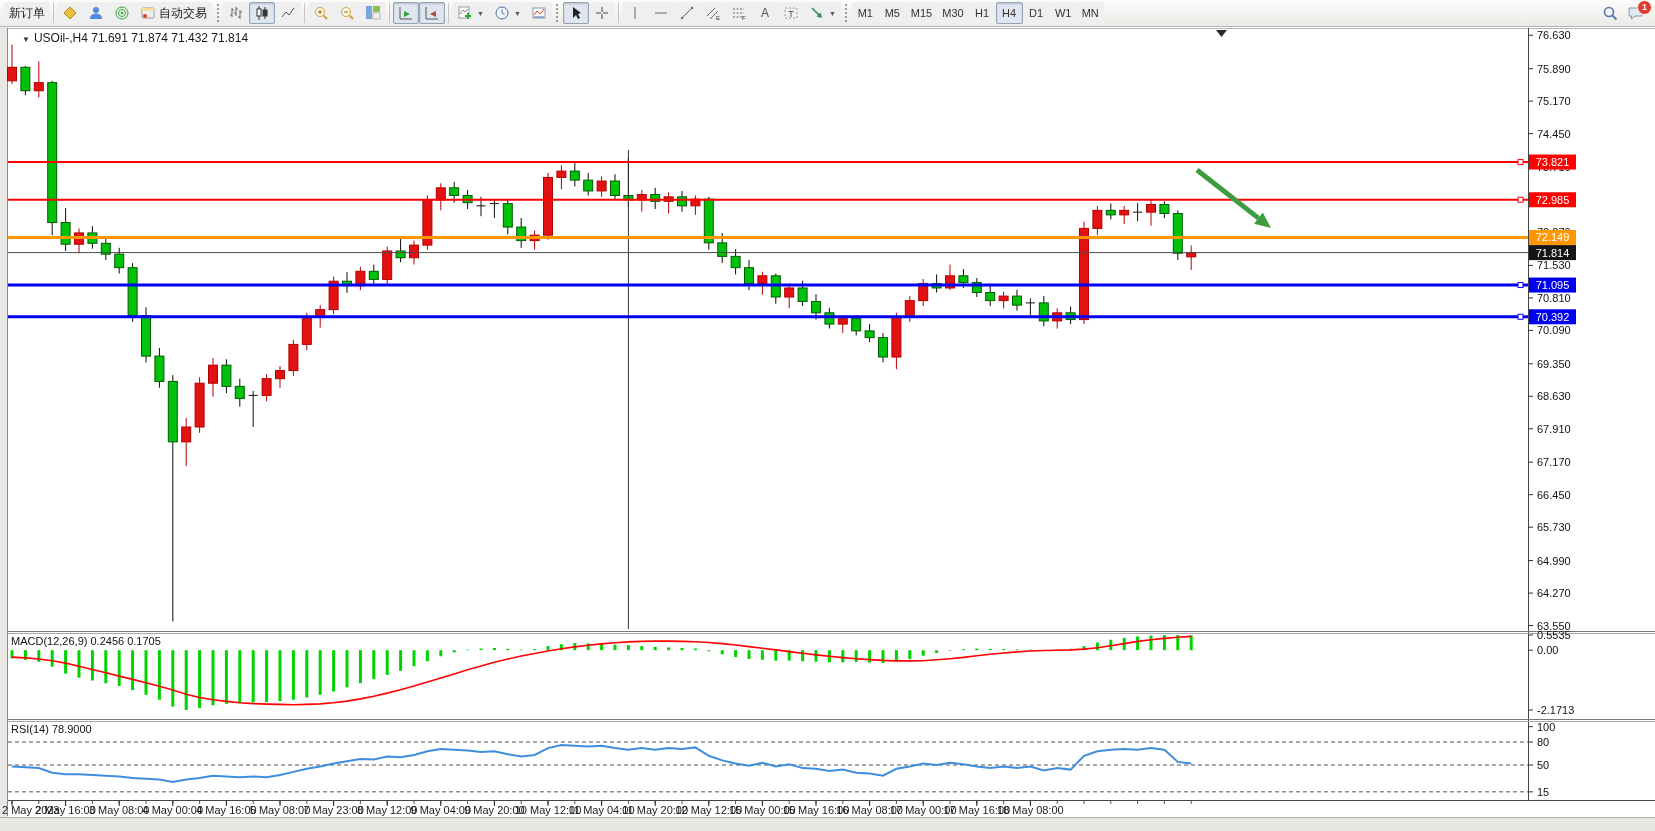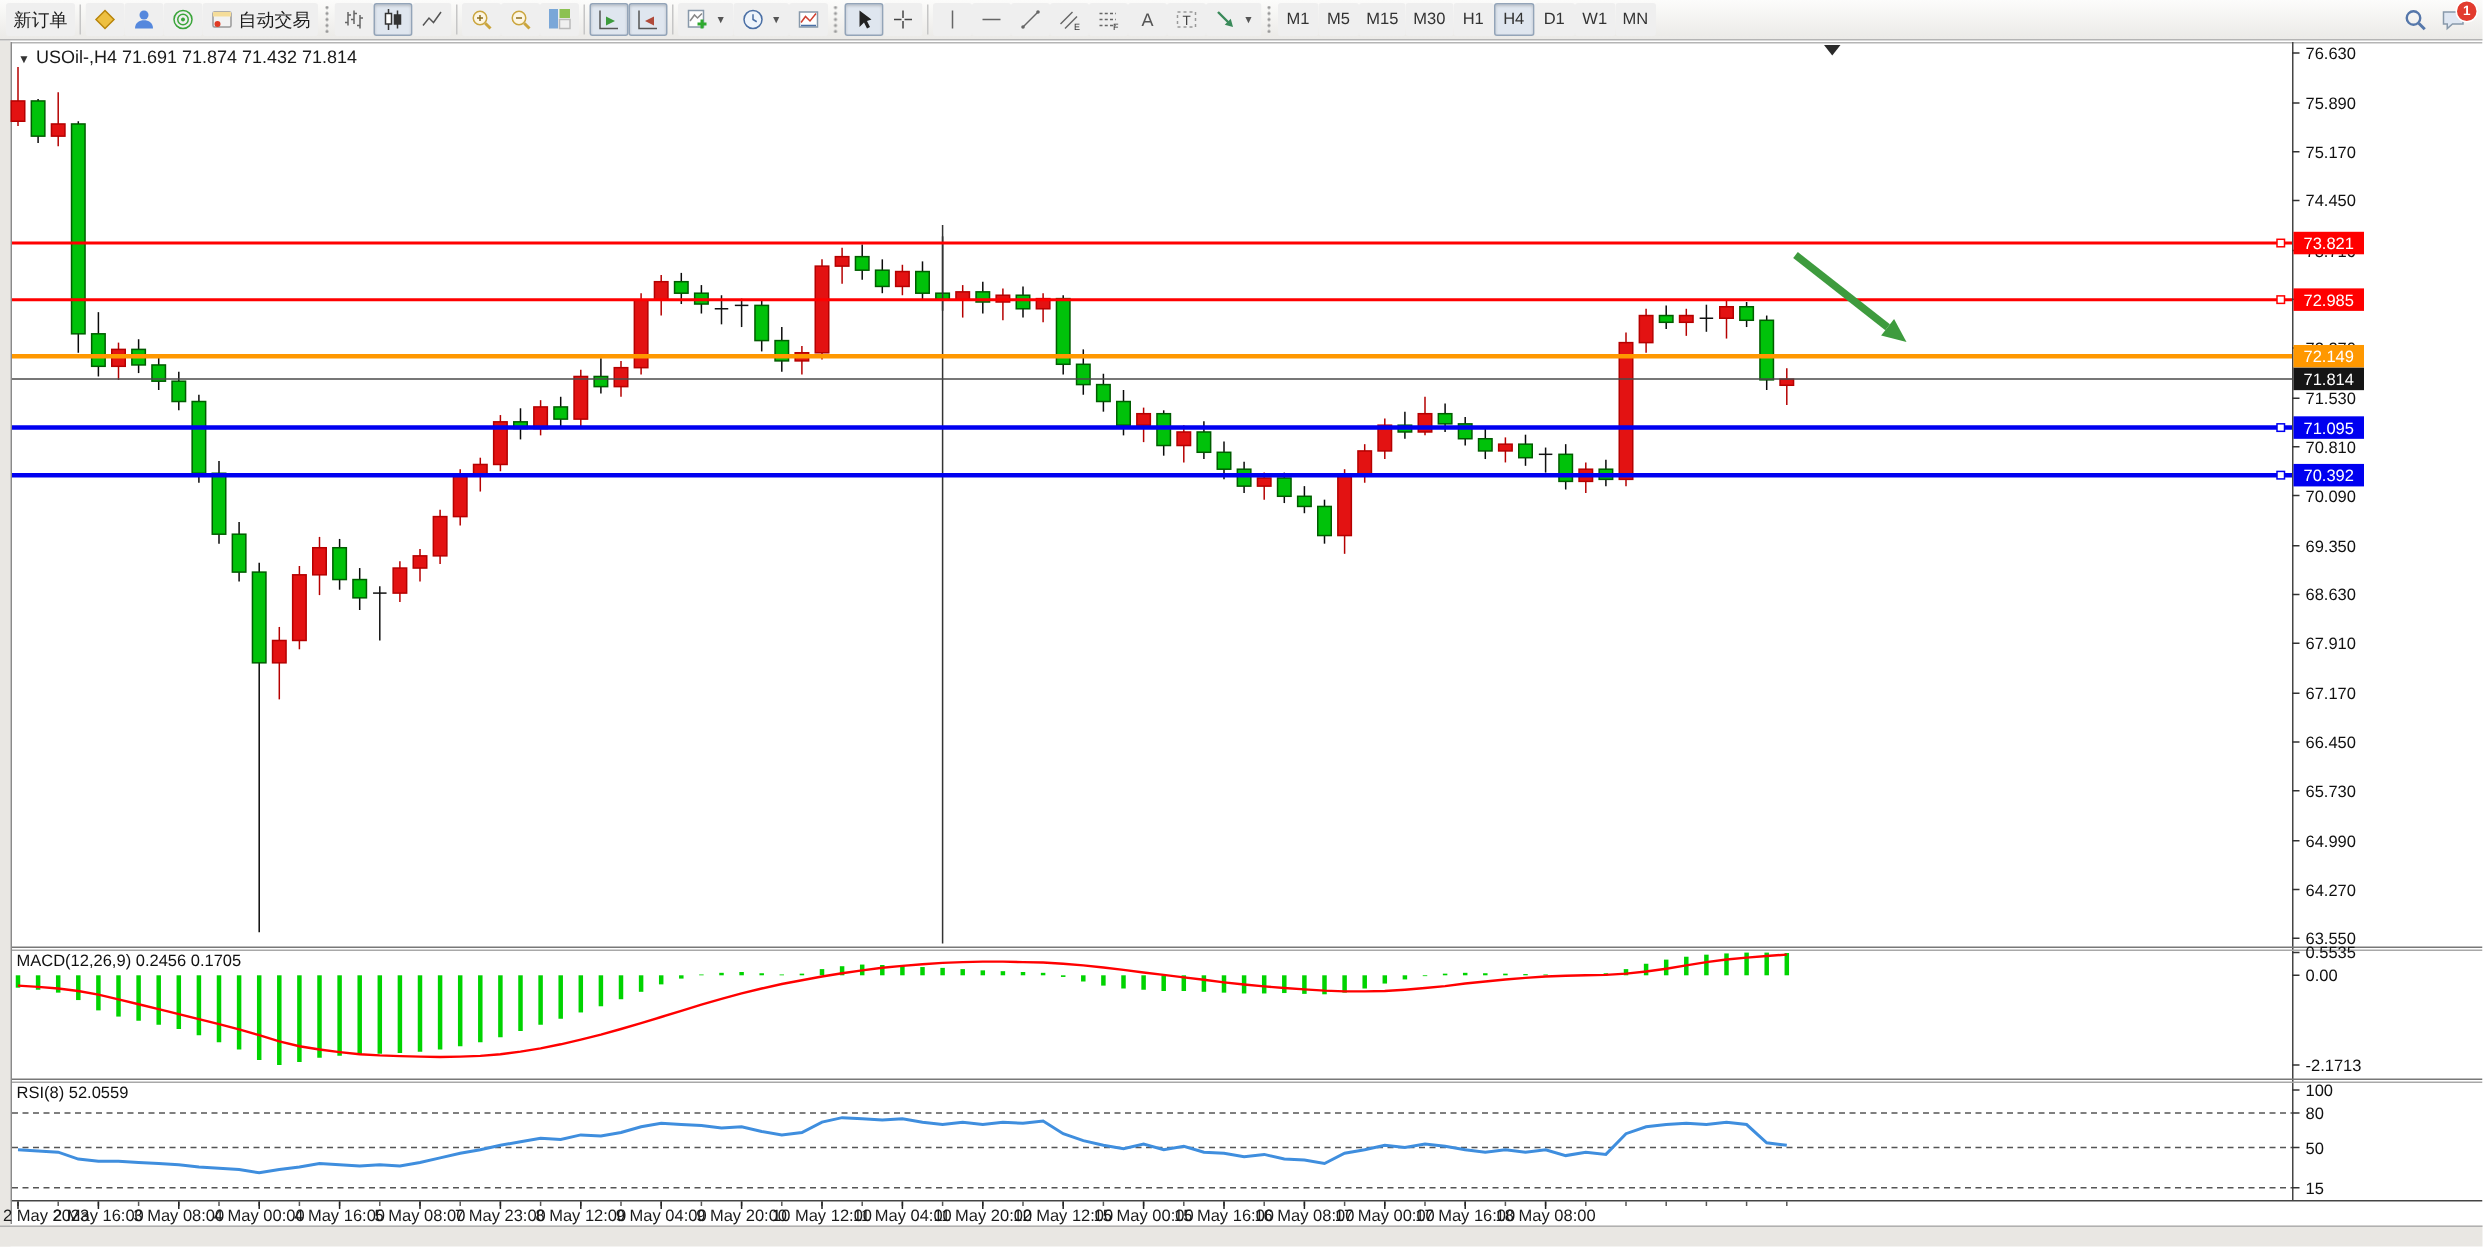--- a/index.html
+++ b/index.html
@@ -19,21 +19,21 @@
   .tbtn.pressed{border-color:#93a4b8;background:#dfe6ef;box-shadow:inset 0 1px 2px rgba(0,0,0,.18)}
   .tf{min-width:27px;font-size:11px;color:#333;justify-content:center}
   .caret{font-size:7px;color:#555;margin-left:1px}
   .ic{display:flex;align-items:center;justify-content:center}
   .tb-right{margin-left:auto;display:flex;align-items:center;gap:8px;padding-right:6px}
   .chatwrap{position:relative}
   .badge{position:absolute;top:-5px;right:-7px;background:#e23b2e;color:#fff;border-radius:50%;
          width:13px;height:13px;font-size:9px;line-height:13px;text-align:center;
          border:1px solid #fff;font-weight:bold}
   
-  .chart-title{position:absolute;top:31px;left:12px;font-size:12px;color:#1a1a1a;z-index:3}
+  .chart-title{position:absolute;top:31px;left:22px;font-size:12px;color:#1a1a1a;z-index:3}
   .chart-title .dd{font-size:8px;color:#333;margin-right:4px}
   .panel-label{position:absolute;left:11px;font-size:11px;color:#111;z-index:3}
   .left-strip{position:absolute;left:0;top:27px;width:7px;height:804px;background:#e9e7e3}
   .bottom-strip{position:absolute;left:0;top:817px;width:1655px;height:14px;background:#e9e7e3;border-top:1px solid #b0b0b0;box-sizing:border-box}
   svg#chart-svg{position:absolute;top:0;left:0;z-index:1}
   text{font-family:"Liberation Sans",sans-serif}
 </style>
 </head>
 <body>
 
@@ -285,21 +285,21 @@
   </div>
 </div>
 
 <div class="left-strip"></div>
 <div class="bottom-strip"></div>
 
 <div class="chart-title">
   <span class="dd">▼</span><span>USOil-,H4  71.691 71.874 71.432 71.814</span>
 </div>
 <div class="panel-label" style="top:635px">MACD(12,26,9) 0.2456 0.1705</div>
-<div class="panel-label" style="top:723px">RSI(8) 52.0559</div>
+<div class="panel-label" style="top:723px">RSI(14) 78.9000</div>
 
 <svg id="chart-svg" width="1655" height="831">
     <g>
       <line x1="7.5" y1="28" x2="7.5" y2="816" stroke="#8a8a8a" stroke-width="1"></line>
       <line x1="8" y1="28.5" x2="1655" y2="28.5" stroke="#b5b5b5" stroke-width="1"></line>
       <line x1="1528.5" y1="28" x2="1528.5" y2="800" stroke="#444" stroke-width="1"></line>
       <line x1="8" y1="631.5" x2="1655" y2="631.5" stroke="#787878" stroke-width="1"></line>
       <line x1="8" y1="633.5" x2="1655" y2="633.5" stroke="#a8a8a8" stroke-width="1"></line>
       <line x1="8" y1="719.5" x2="1655" y2="719.5" stroke="#787878" stroke-width="1"></line>
       <line x1="8" y1="721.5" x2="1655" y2="721.5" stroke="#a8a8a8" stroke-width="1"></line>

